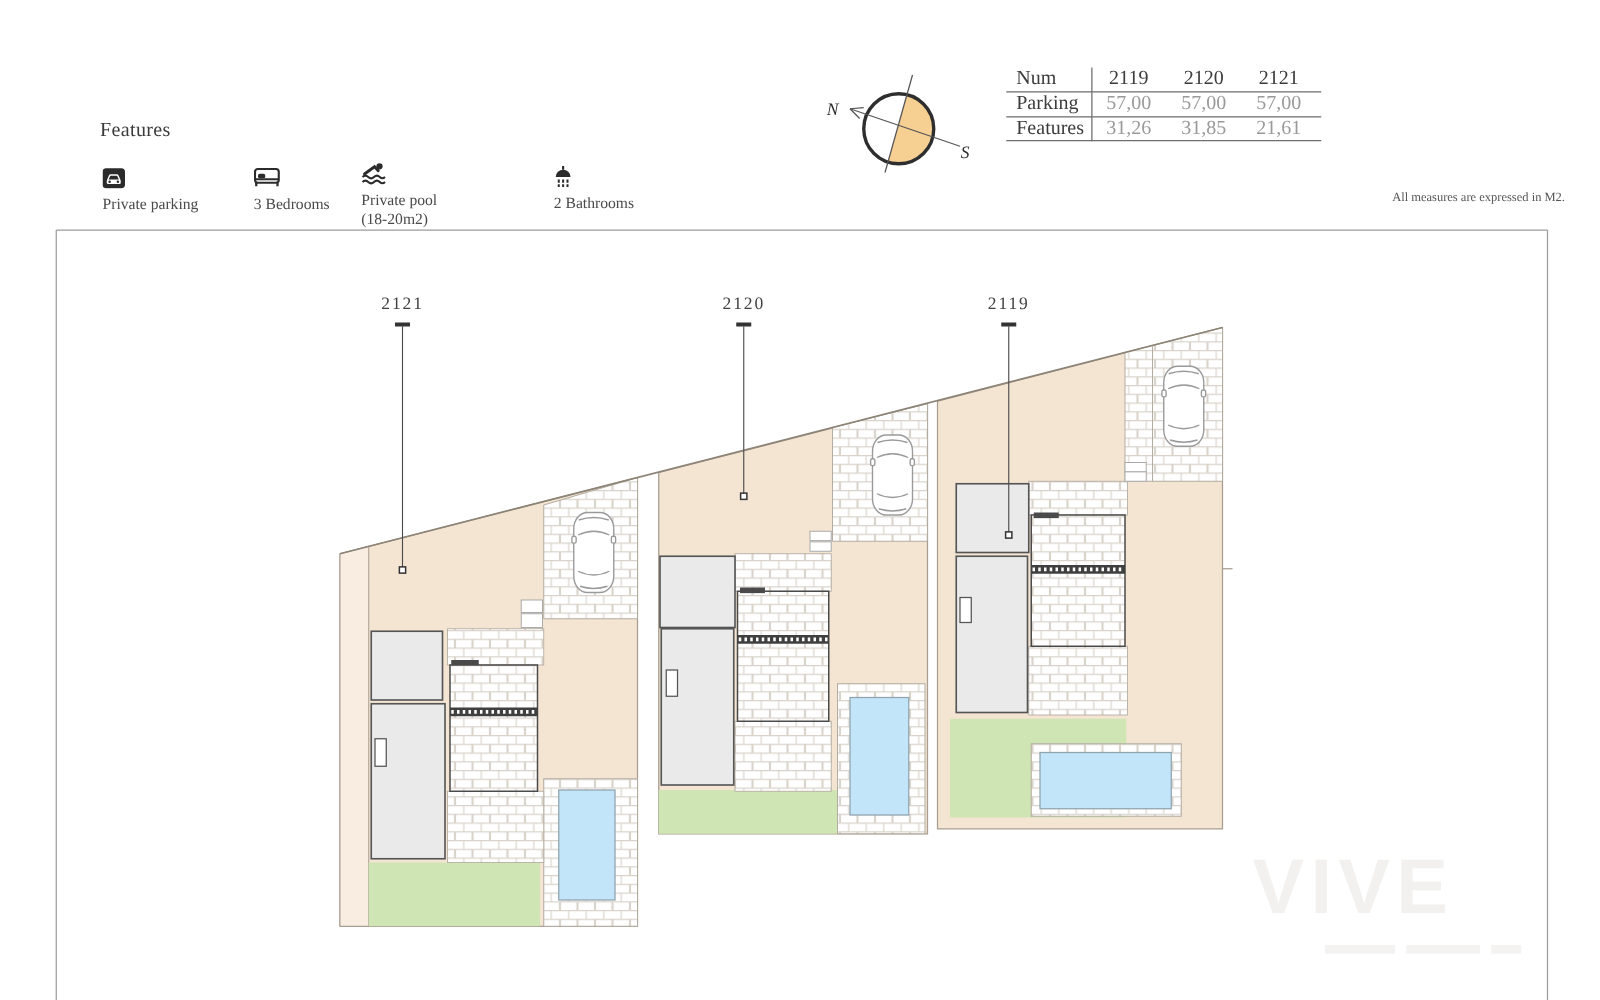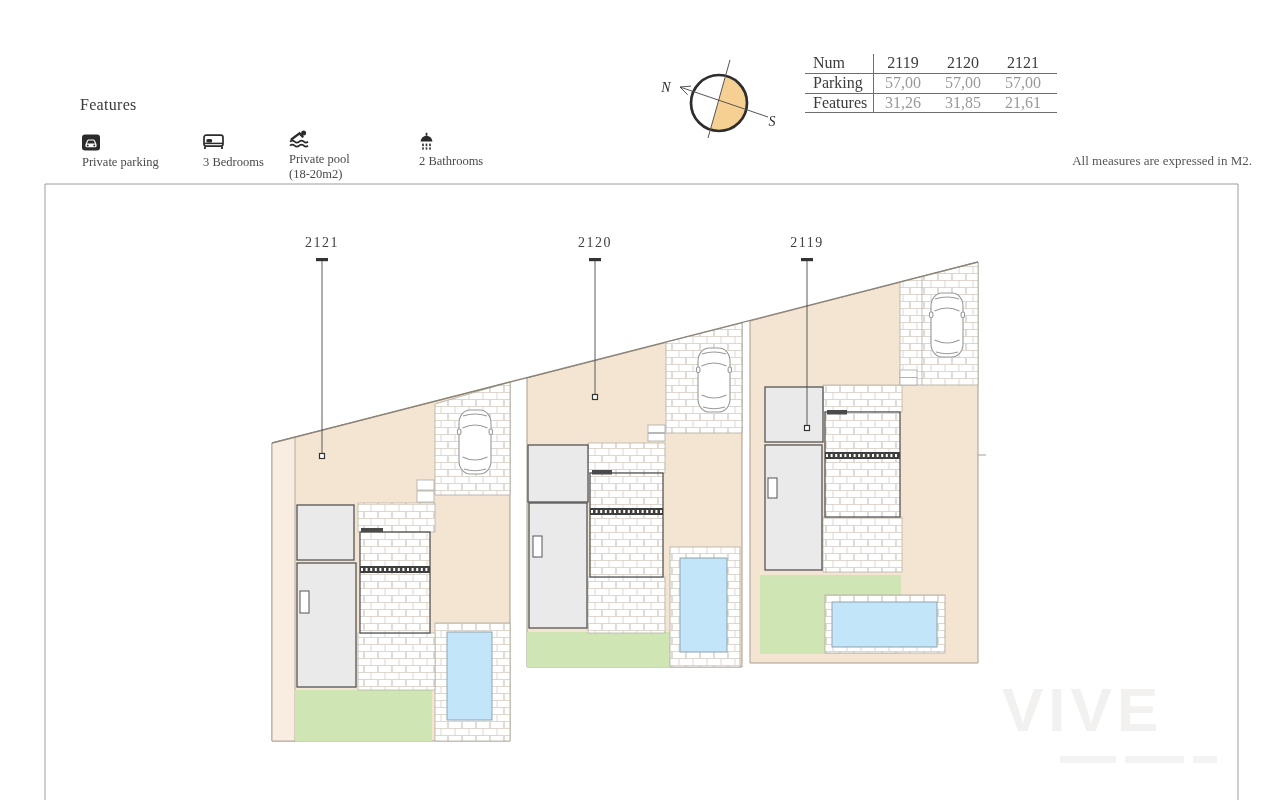--- a/index.html
+++ b/index.html
@@ -5,21 +5,21 @@
   html,body{margin:0;padding:0;background:#fff;}
   .page{position:relative;width:1280px;height:800px;background:#fff;overflow:hidden;
         font-family:"Liberation Serif","DejaVu Serif",serif;}
   
   .features-title{position:absolute;left:80px;top:96px;font-size:16px;color:#3a3a3a;letter-spacing:.3px;text-align:right;}
   .feature-item{position:absolute;display:flex;align-items:flex-start;flex-direction:column;}
   .feature-item .ficon{flex:0 0 auto;margin-right:9px;margin-top:1px;}
   .feature-label{font-size:12.5px;color:#4a4a4a;line-height:15px;}
   .feature-label .l2{display:block;}
   
-  .measure-note{position:absolute;right:28px;top:153px;font-size:13px;color:#565656;margin-left:40px;}
+  .measure-note{position:absolute;right:28px;top:153px;font-size:10px;color:#565656;margin-left:40px;}
   
   .spec-table{position:absolute;left:805px;top:54px;width:252px;font-size:16px;color:#3c3c3c;}
   .spec-row{display:grid;grid-template-columns:68px 60px 60px 60px;height:18.8px;align-items:center;
             border-bottom:1px solid #6e6e6e;}
   .spec-row .lbl{padding-left:8px;}
   .spec-row .val{text-align:center;color:#9a9a9a;}
   .spec-row.hdr .val{color:#3c3c3c;}
   .col-divider{position:absolute;left:68px;top:0;bottom:0;width:1px;background:#6e6e6e;}
   
   .watermark{position:absolute;left:1002px;top:678px;width:215px;color:#f3f1ef;z-index:0;}
@@ -85,21 +85,21 @@
         <path d="M2.6 10.2 L10.6 4.4 L13.6 7.6" stroke="#2b2b2b" stroke-width="2.3" fill="none" stroke-linecap="round"></path>
         <path d="M1 12.6 q2.3-2.1 4.6 0 q2.3 2.1 4.6 0 q2.3-2.1 4.6 0 q2.2 2 4.2 0" stroke="#2b2b2b" stroke-width="1.7" fill="none"></path>
         <path d="M1 16.6 q2.3-2.1 4.6 0 q2.3 2.1 4.6 0 q2.3-2.1 4.6 0 q2.2 2 4.2 0" stroke="#2b2b2b" stroke-width="1.7" fill="none"></path>
       </svg>
     </span>
     <span class="feature-label">
       <span>Private pool</span><span class="l2">(18-20m2)</span>
     </span>
   </div>
 
-  <div class="feature-item" style="left:419px;top:131px;">
+  <div class="feature-item" style="left:443px;top:131px;">
     <span class="ficon">
       <svg width="15" height="18" viewBox="0 0 15 18">
         <path d="M7.5 3.8 V0.8" stroke="#2b2b2b" stroke-width="1.7"></path>
         <path d="M1.6 9.6 a5.9 5.9 0 0 1 11.8 0 Z" fill="#2b2b2b"></path>
         <g fill="#2b2b2b">
           <rect x="3.2" y="11.6" width="1.6" height="2.6"></rect>
           <rect x="6.7" y="11.6" width="1.6" height="2.6"></rect>
           <rect x="10.2" y="11.6" width="1.6" height="2.6"></rect>
           <rect x="3.2" y="15.4" width="1.6" height="2.2"></rect>
           <rect x="6.7" y="15.4" width="1.6" height="2.2"></rect>

